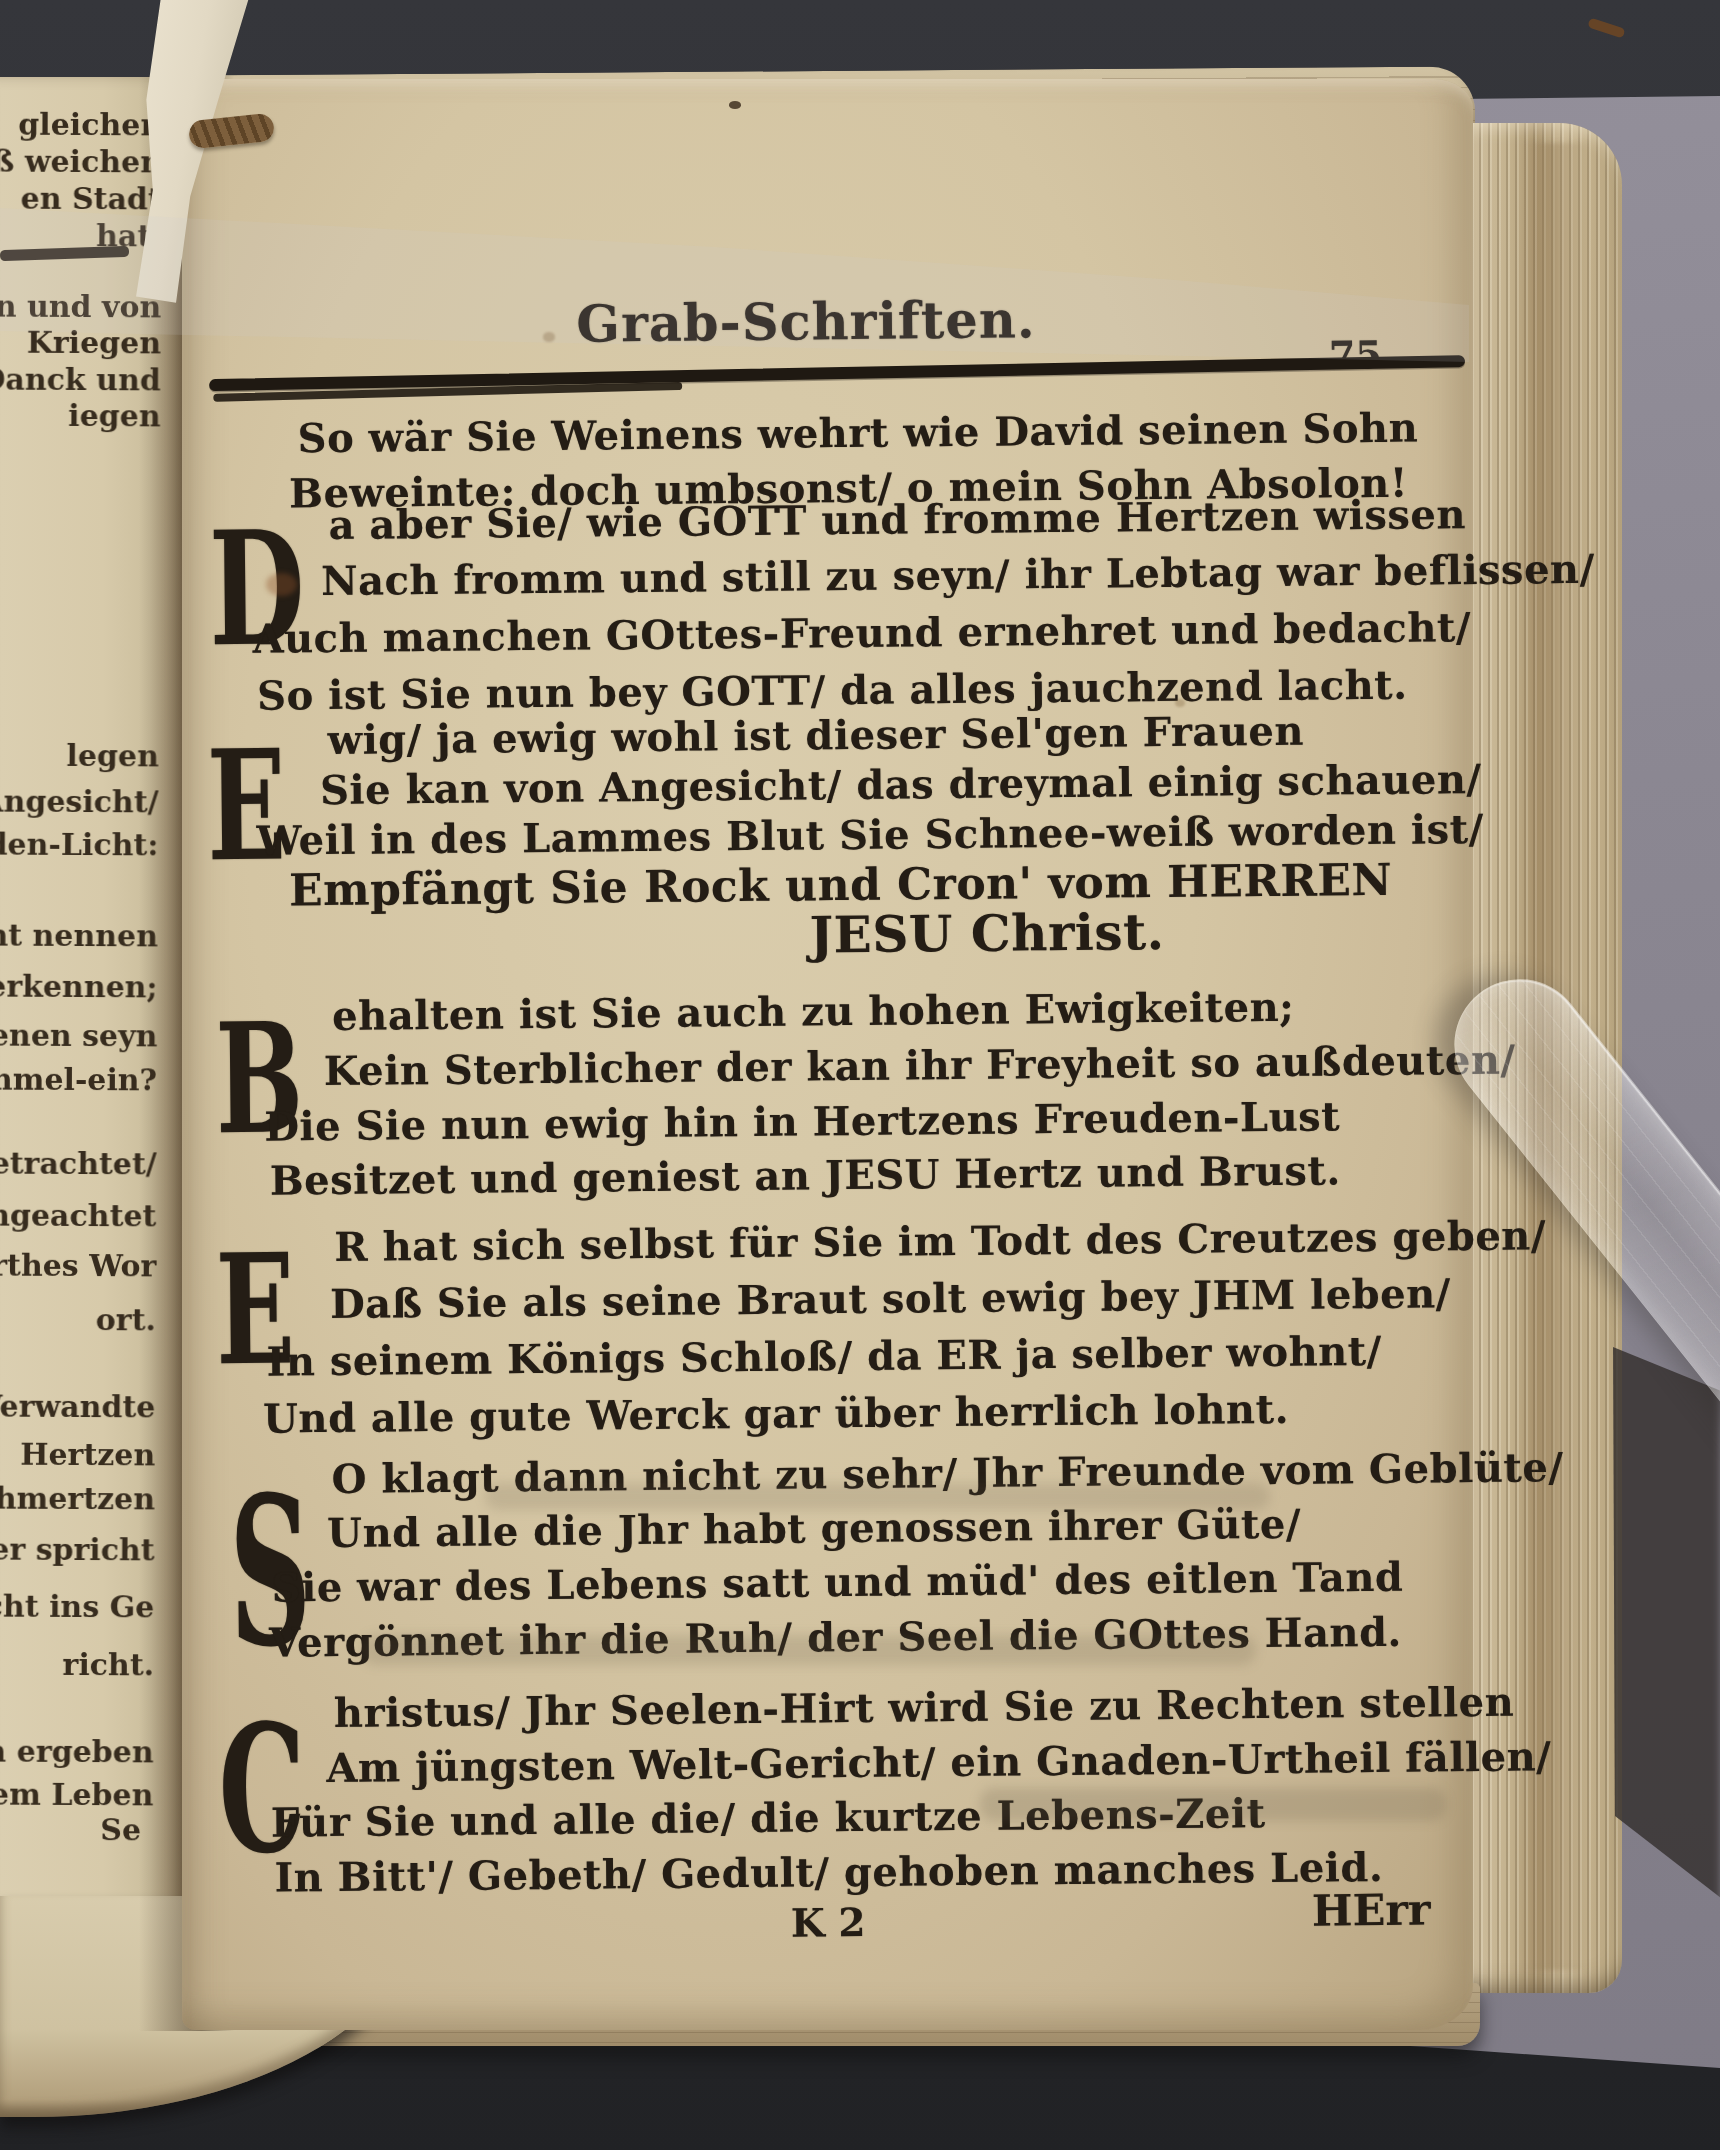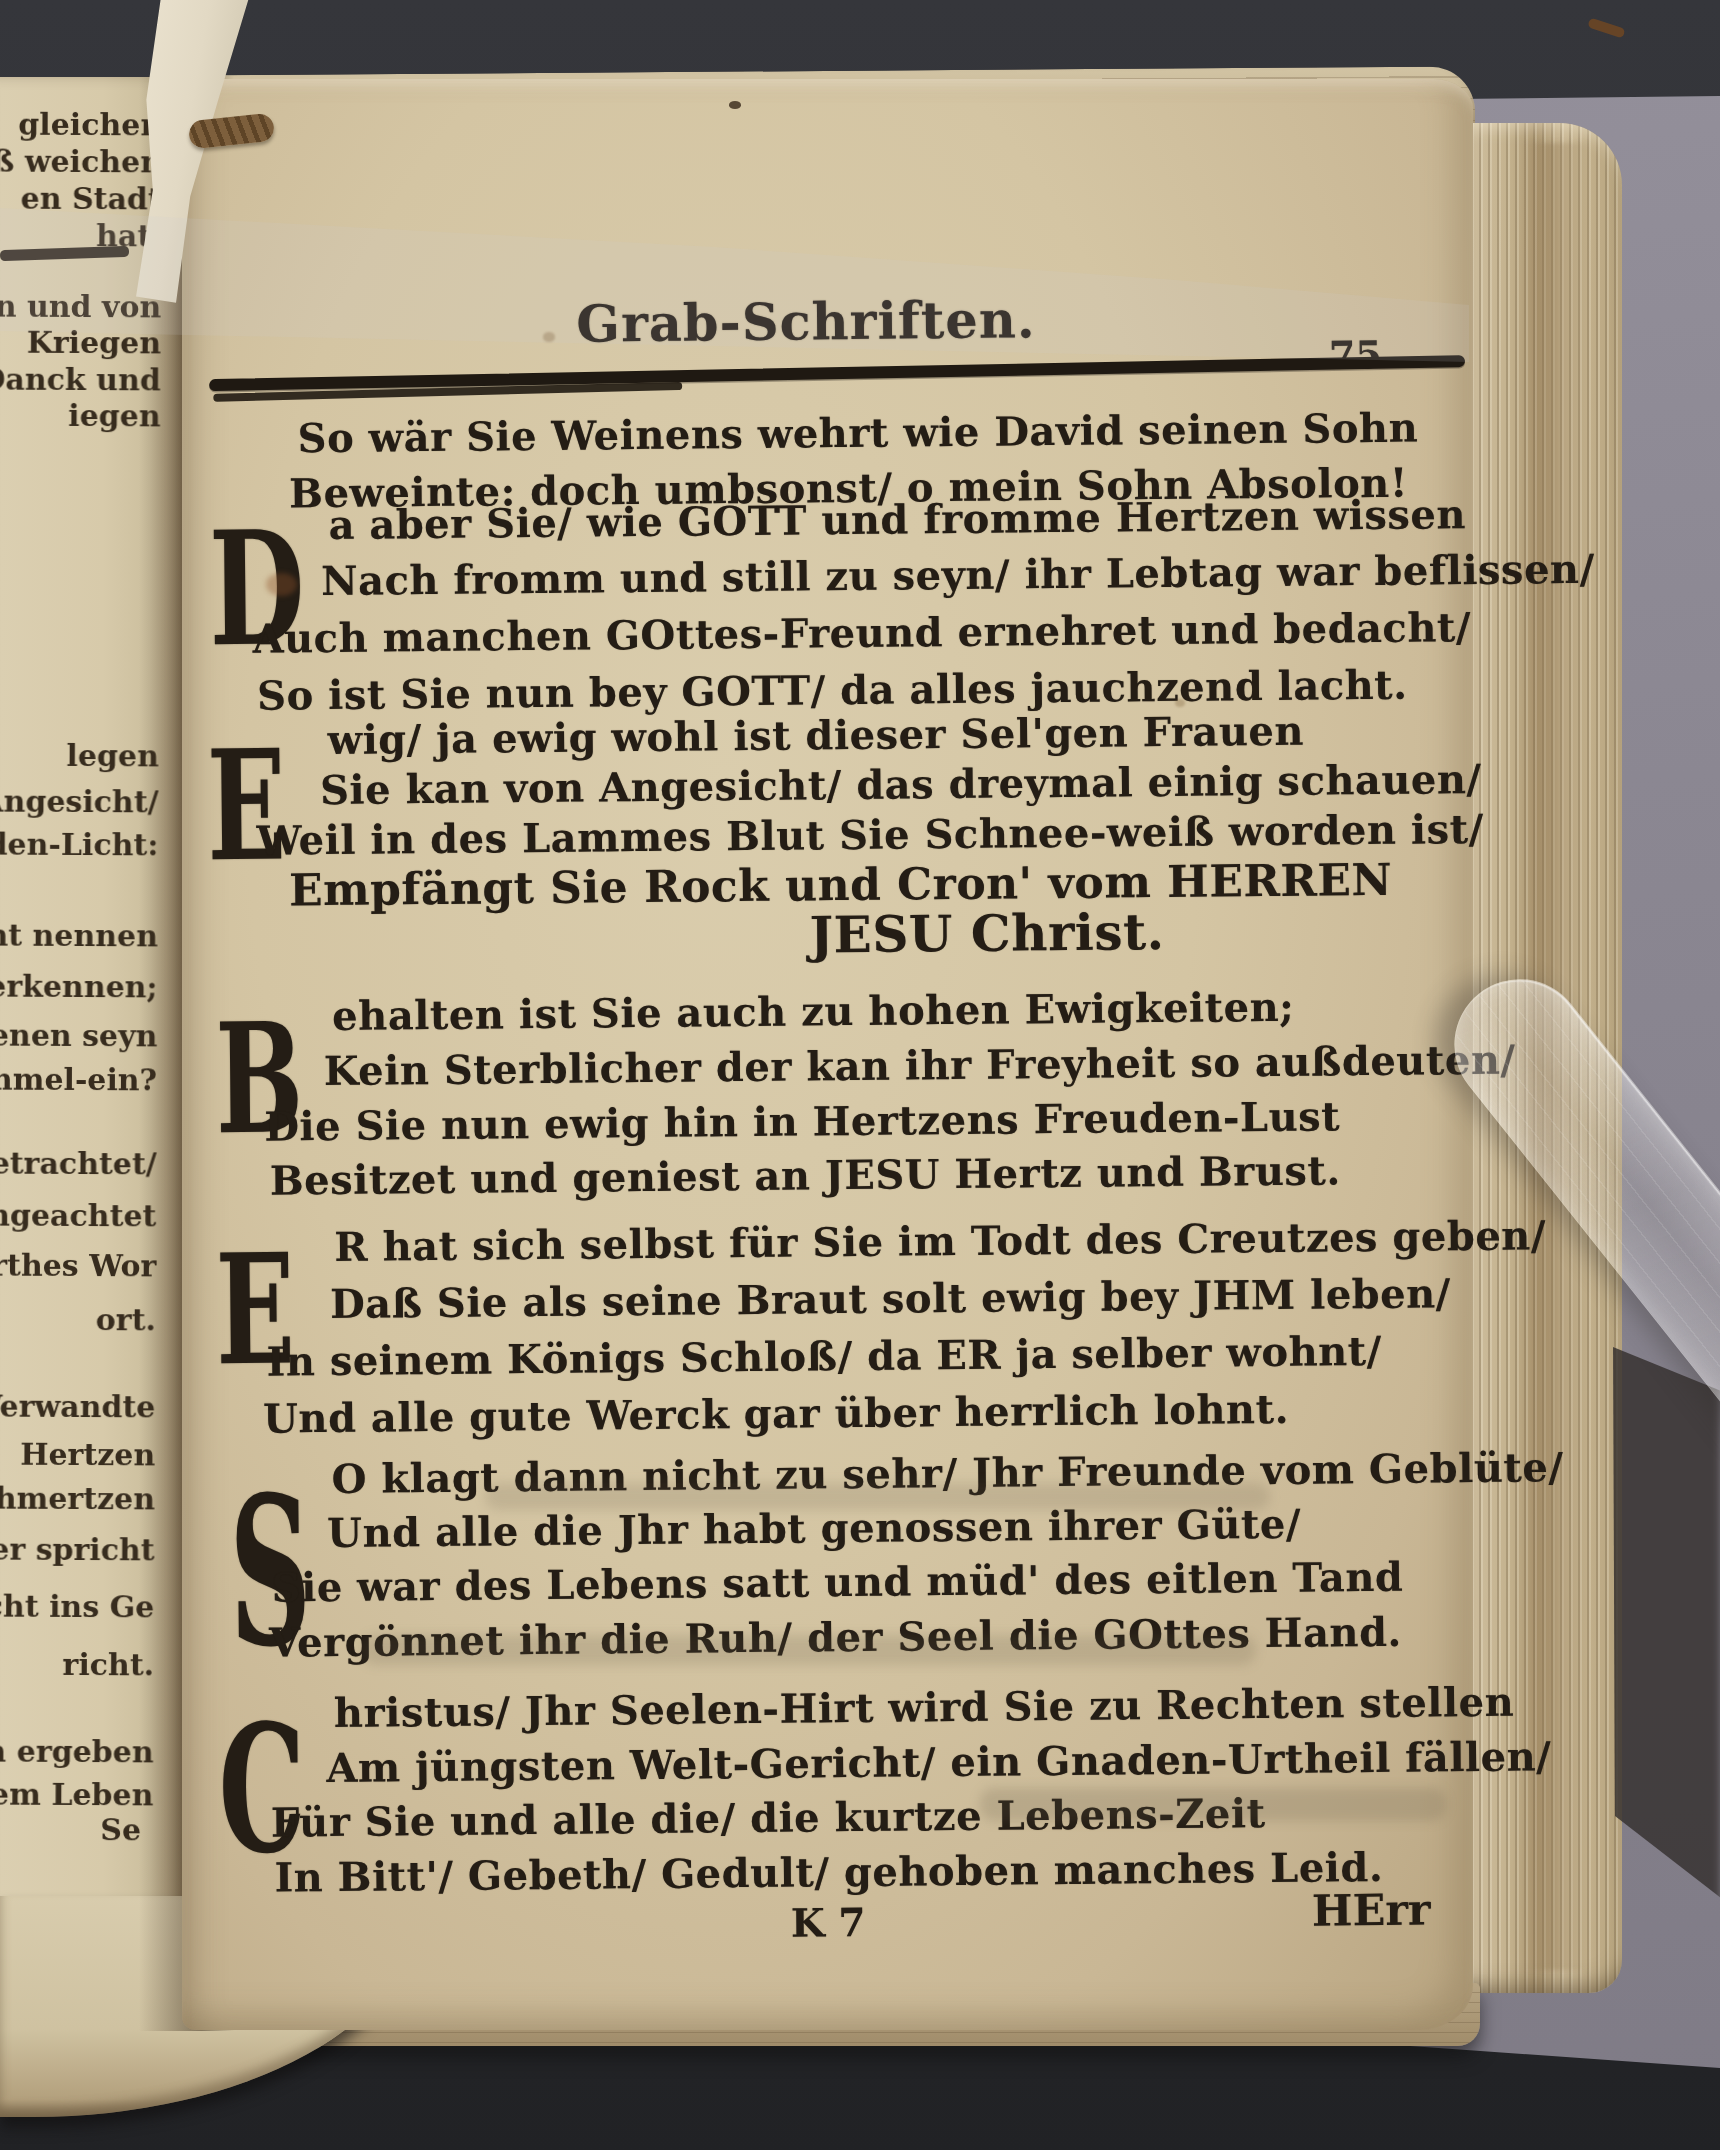--- a/index.html
+++ b/index.html
@@ -253,21 +253,21 @@
     </div>
 
     <div>
       <div class="cap" style="left:212px;top:1680px;font-size:176px;transform:scaleX(.62)">C</div>
       <div class="vline" style="left:328px;top:1684px">hristus/ Jhr Seelen-Hirt wird Sie zu Rechten stellen</div>
       <div class="vline" style="left:320px;top:1739px">Am jüngsten Welt-Gericht/ ein Gnaden-Urtheil fällen/</div>
       <div class="vline" style="left:264px;top:1793px">Für Sie und alle die/ die kurtze Lebens-Zeit</div>
       <div class="vline" style="left:267px;top:1848px">In Bitt'/ Gebeth/ Gedult/ gehoben manches Leid.</div>
     </div>
 
-    <div class="sig" style="left:783px;top:1899px">K 7</div>
+    <div class="sig" style="left:783px;top:1899px">K 2</div>
     <div class="sig" style="left:1304px;top:1890px;font-size:43px">HErr</div>
   </div>
 
   <div class="ghost" style="left:485px;top:1483px;width:785px;height:27px"></div>
   <div class="ghost" style="left:362px;top:1635px;width:894px;height:29.5px;background:rgba(100,88,68,.18)"></div>
   <div class="ghost" style="left:980px;top:1788px;width:466px;height:33px;background:rgba(100,88,68,.2)"></div>
   <div class="stain" style="left:729px;top:101px;width:12.4px;height:7.6px;background:rgba(55,40,25,.8)"></div>
   <div class="stain" style="left:1588px;top:23px;width:37px;height:9.5px;background:rgba(110,70,35,.85);transform:rotate(18deg);border-radius:4.8px"></div>
   <div class="stain" style="left:266px;top:573px;width:31px;height:23px;background:rgba(142,82,42,.38);filter:blur(2.9px)"></div>
   <div class="stain" style="left:543px;top:332px;width:12.4px;height:9.5px;background:rgba(120,90,50,.35);filter:blur(1px)"></div>

